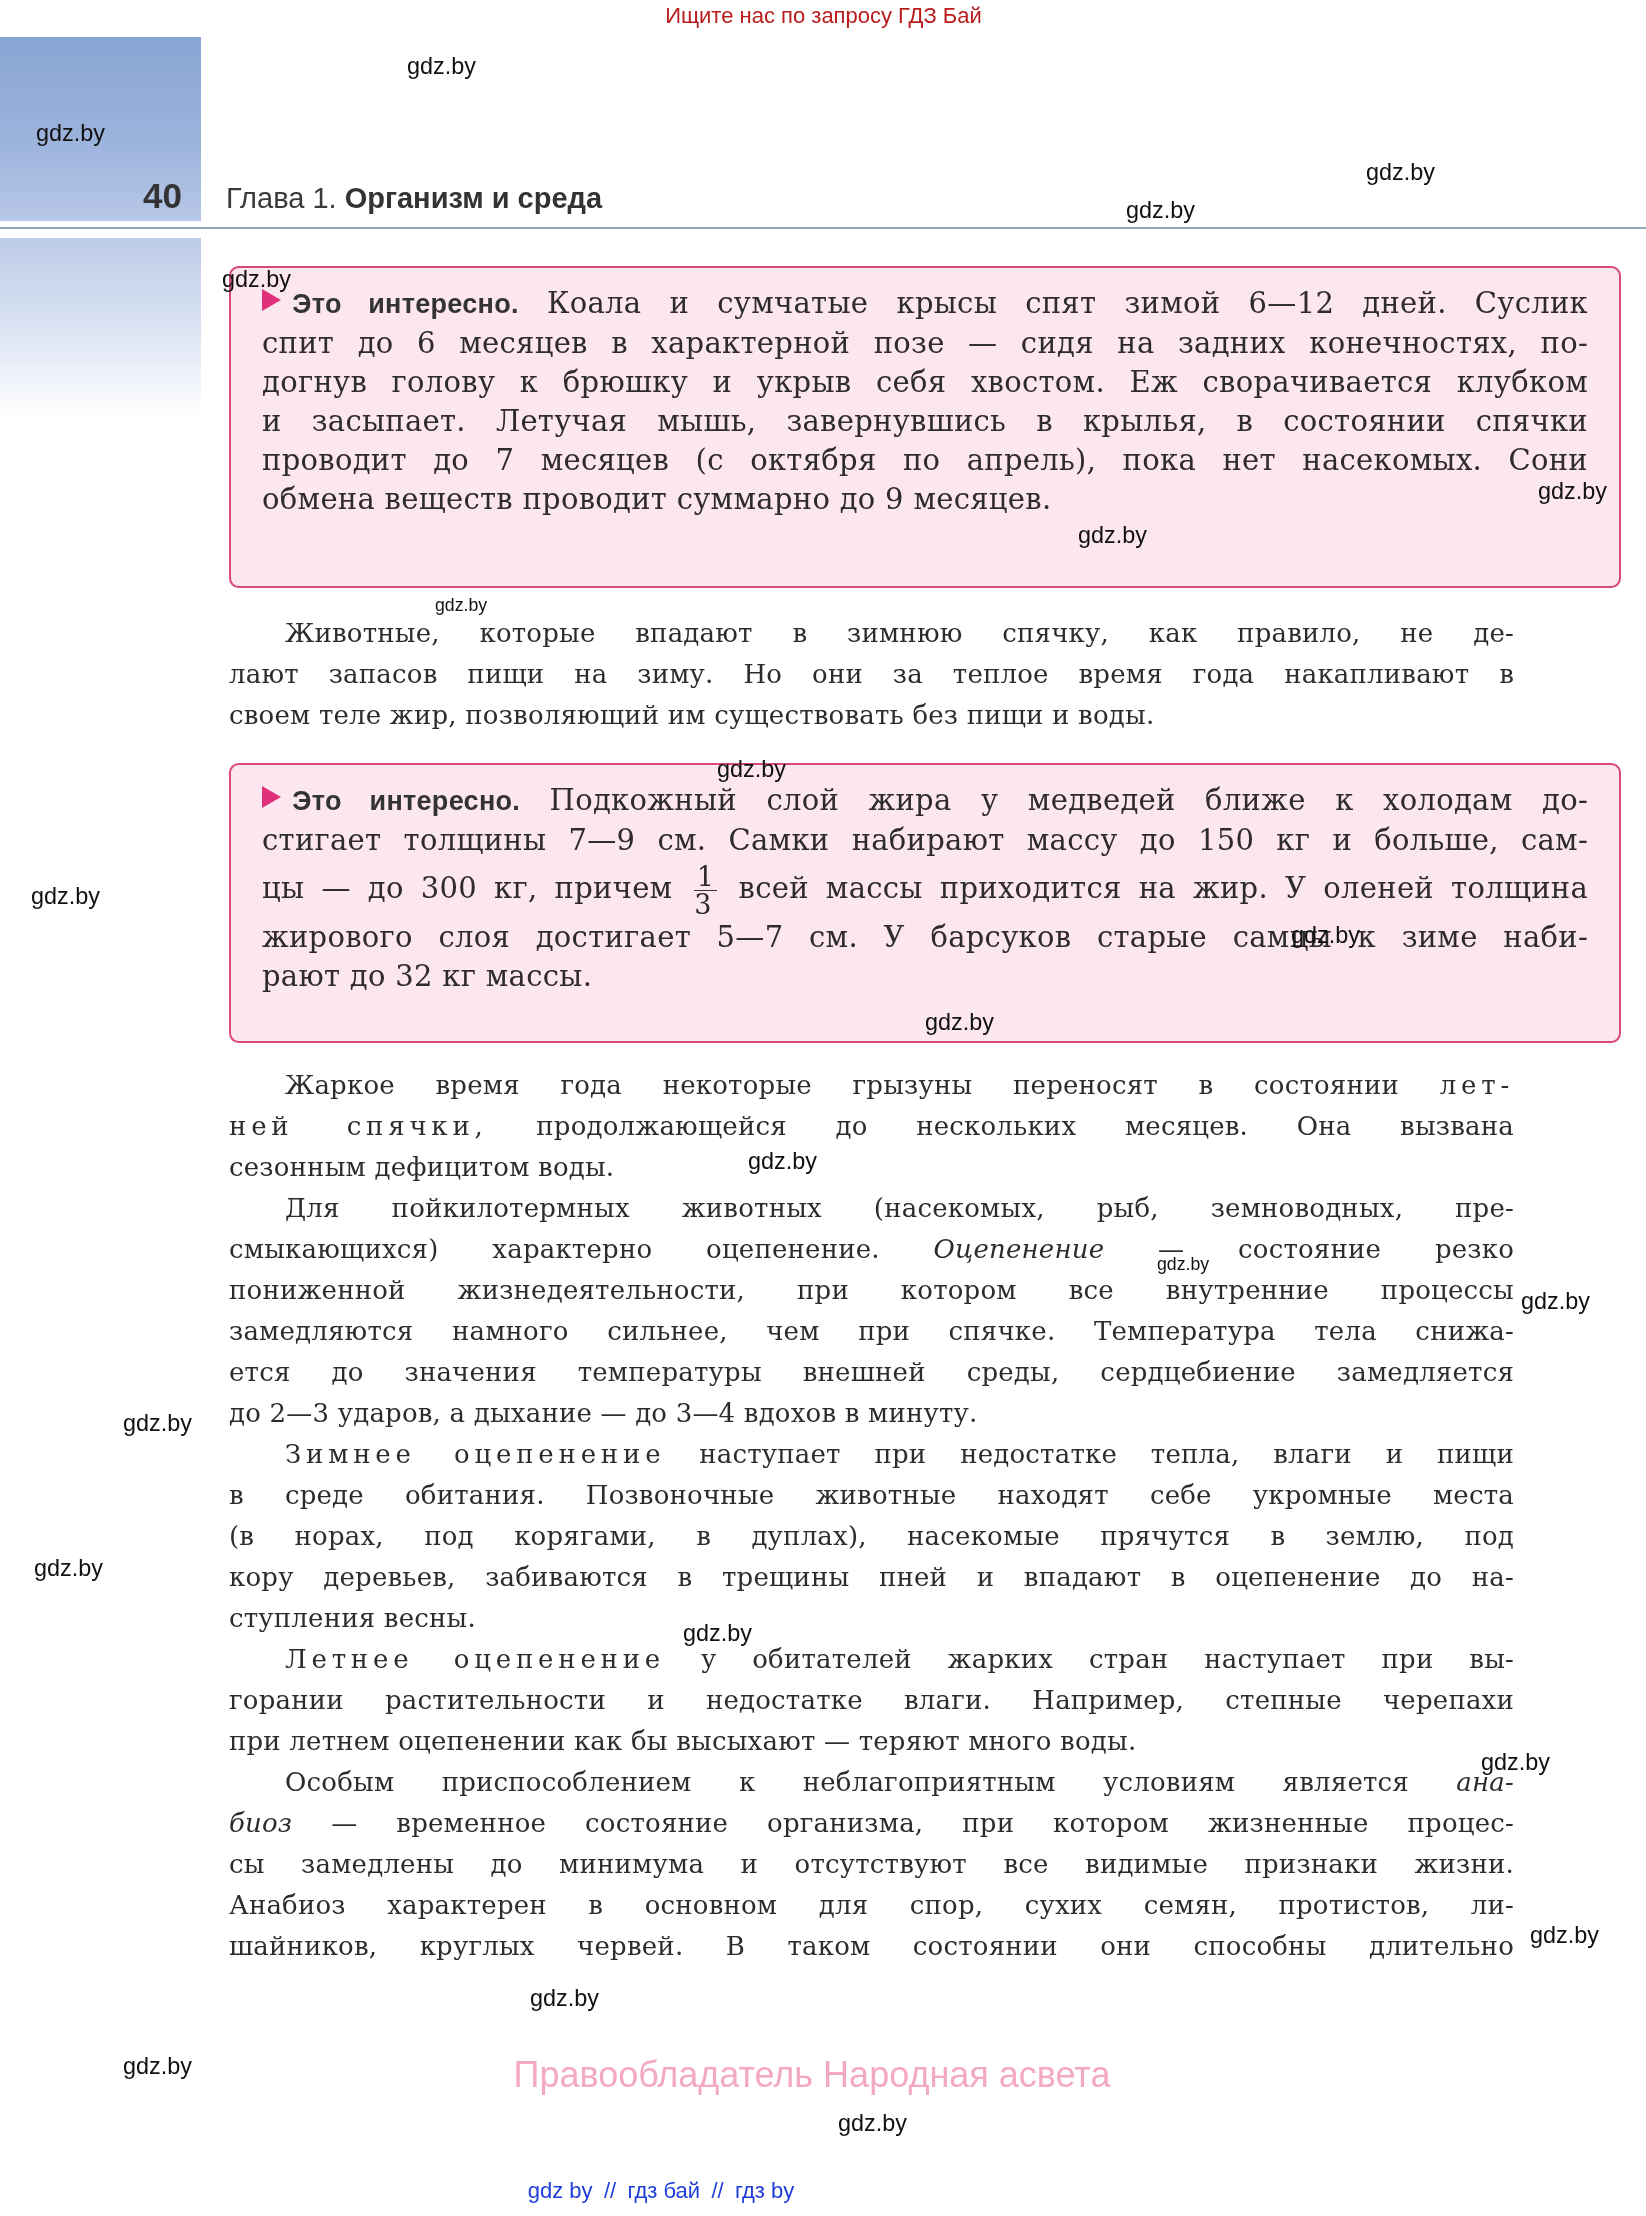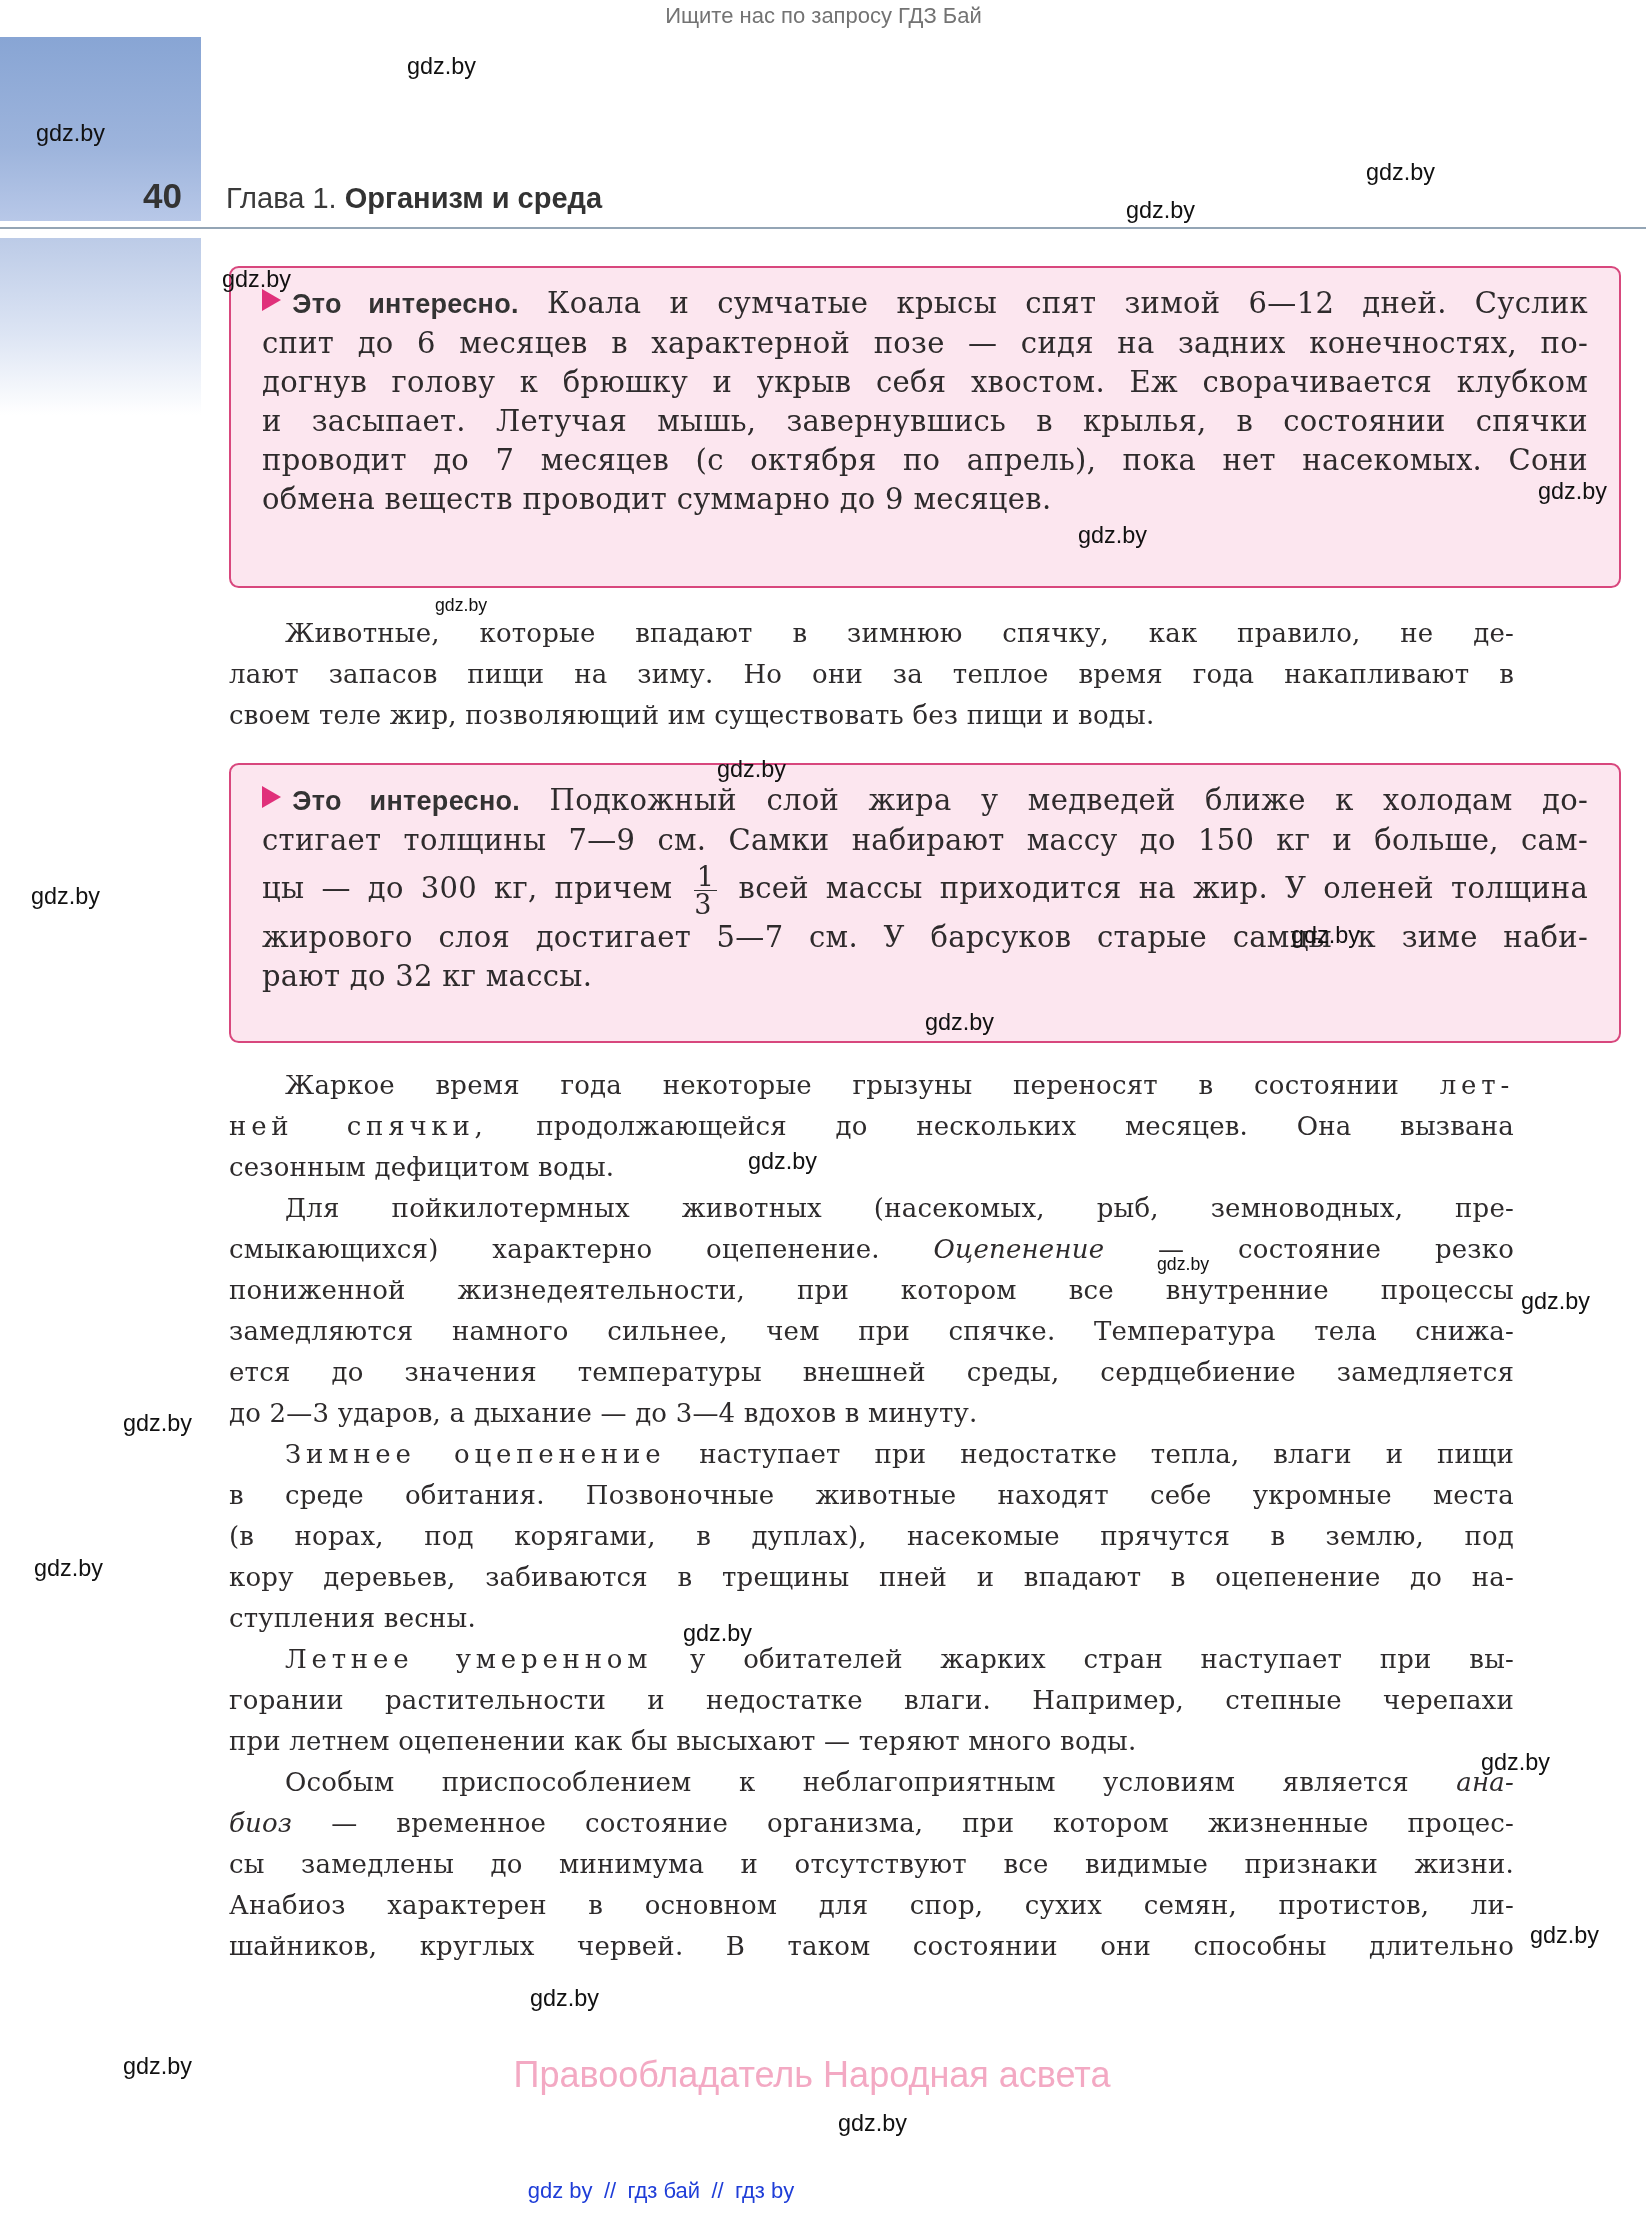--- a/index.html
+++ b/index.html
@@ -4,21 +4,21 @@
 <style>
   html, body { margin: 0; padding: 0; }
   body {
     width: 1647px; height: 2216px; position: relative; overflow: hidden;
     background: #ffffff; color: #2e2b2c;
     font-family: "DejaVu Serif", "Liberation Serif", serif;
   }
   .abs { position: absolute; }
   .top-banner {
     left: 0; width: 1647px; top: 3.2px; text-align: center;
-    font-family: "Liberation Sans", sans-serif; font-size: 22px; color: #737373;
+    font-family: "Liberation Sans", sans-serif; font-size: 22px; color: #b91c1c;
   }
   .side-top {
     left: 0; top: 37px; width: 201px; height: 184px;
     background: linear-gradient(180deg, #88a5d4 0%, #9db4dc 60%, #b8c8e8 100%);
   }
   .side-bottom {
     left: 0; top: 238px; width: 201px; height: 177px;
     background: linear-gradient(180deg, #bccbe7 0%, #dde5f4 55%, #ffffff 100%);
   }
   .header-rule {
@@ -158,21 +158,21 @@
   <p class="indent">
     <span class="spaced">Зимнее оцепенение</span>
     <span>наступает при недостатке тепла, влаги и пищи</span>
   </p>
   <p>в среде обитания. Позвоночные животные находят себе укромные места</p>
   <p>(в норах, под корягами, в дуплах), насекомые прячутся в землю, под</p>
   <p>кору деревьев, забиваются в трещины пней и впадают в оцепенение до на-</p>
   <p class="last">ступления весны.</p>
 
   <p class="indent">
-    <span class="spaced">Летнее умеренном</span>
+    <span class="spaced">Летнее оцепенение</span>
     <span>у обитателей жарких стран наступает при вы-</span>
   </p>
   <p>горании растительности и недостатке влаги. Например, степные черепахи</p>
   <p class="last">при летнем оцепенении как бы высыхают — теряют много воды.</p>
 
   <p class="indent">
     <span>Особым приспособлением к неблагоприятным условиям является</span>
     <i>ана-</i>
   </p>
   <p>

